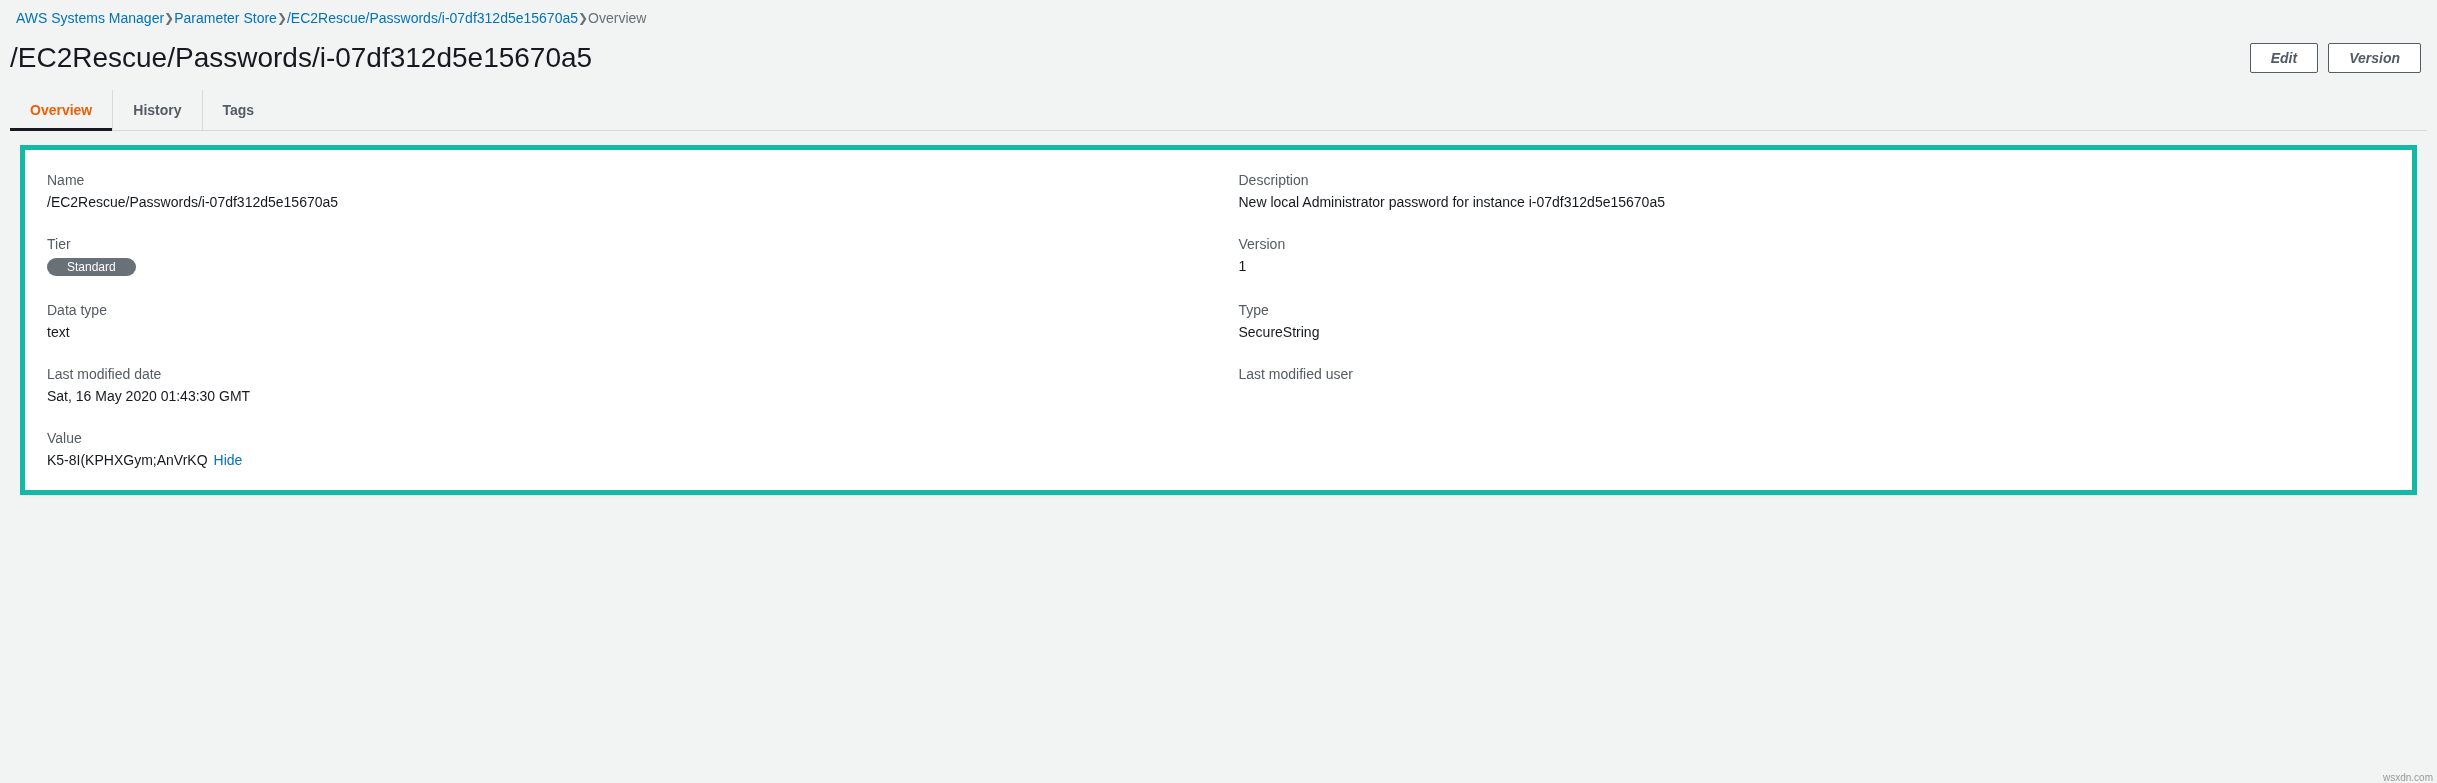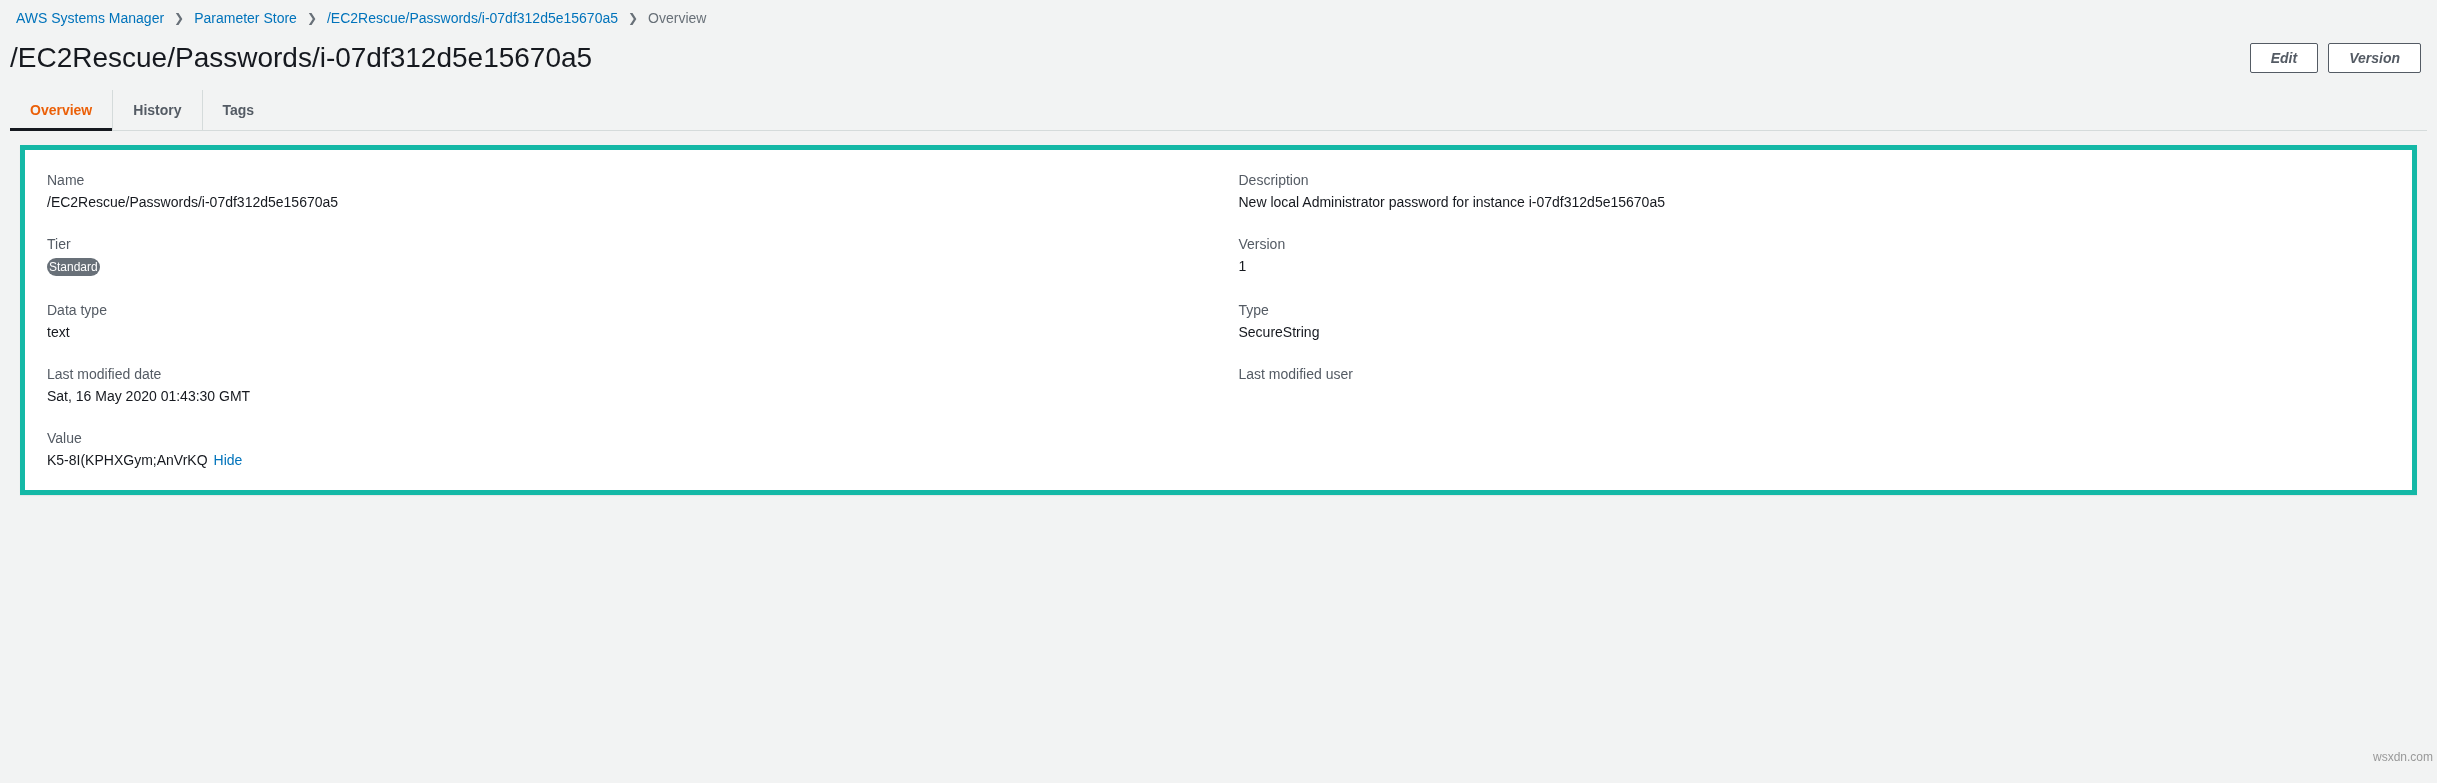--- a/index.html
+++ b/index.html
@@ -10,21 +10,20 @@
     body {
       font-family: "Amazon Ember", "Helvetica Neue", Helvetica, Arial, sans-serif;
       background: #f2f3f3;
       color: #16191f;
       font-size: 14px;
     }
     .breadcrumb {
       padding: 10px 16px 4px 16px;
       display: flex;
       align-items: center;
-      gap: 10px;
       font-size: 14px;
     }
     .breadcrumb a {
       color: #0073bb;
       text-decoration: none;
     }
     .breadcrumb .chevron {
       color: #687078;
       font-size: 12px;
     }
@@ -113,21 +112,21 @@
     .field-value {
       font-size: 14px;
       color: #16191f;
     }
     .badge {
       display: inline-block;
       background: #687078;
       color: #fff;
       font-size: 12px;
       font-weight: 400;
-      padding: 2px 2px;
+      padding: 2px 20px;
       border-radius: 10px;
       width: fit-content;
     }
     .value-row {
       grid-column: 1 / span 2;
       display: flex;
       flex-direction: column;
       gap: 6px;
     }
     .value-line {
@@ -135,23 +134,23 @@
       align-items: center;
       gap: 6px;
     }
     .hide-link {
       color: #0073bb;
       text-decoration: none;
       cursor: pointer;
     }
     .watermark {
       position: fixed;
-      bottom: 19px;
+      bottom: 0;
       right: 4px;
-      font-size: 12px;
+      font-size: 10px;
       color: #999;
     }
   </style>
 </head>
 <body>
 
 <div class="breadcrumb">
   <a href="#">AWS Systems Manager</a>
   <span class="chevron">❯</span>
   <a href="#">Parameter Store</a>

